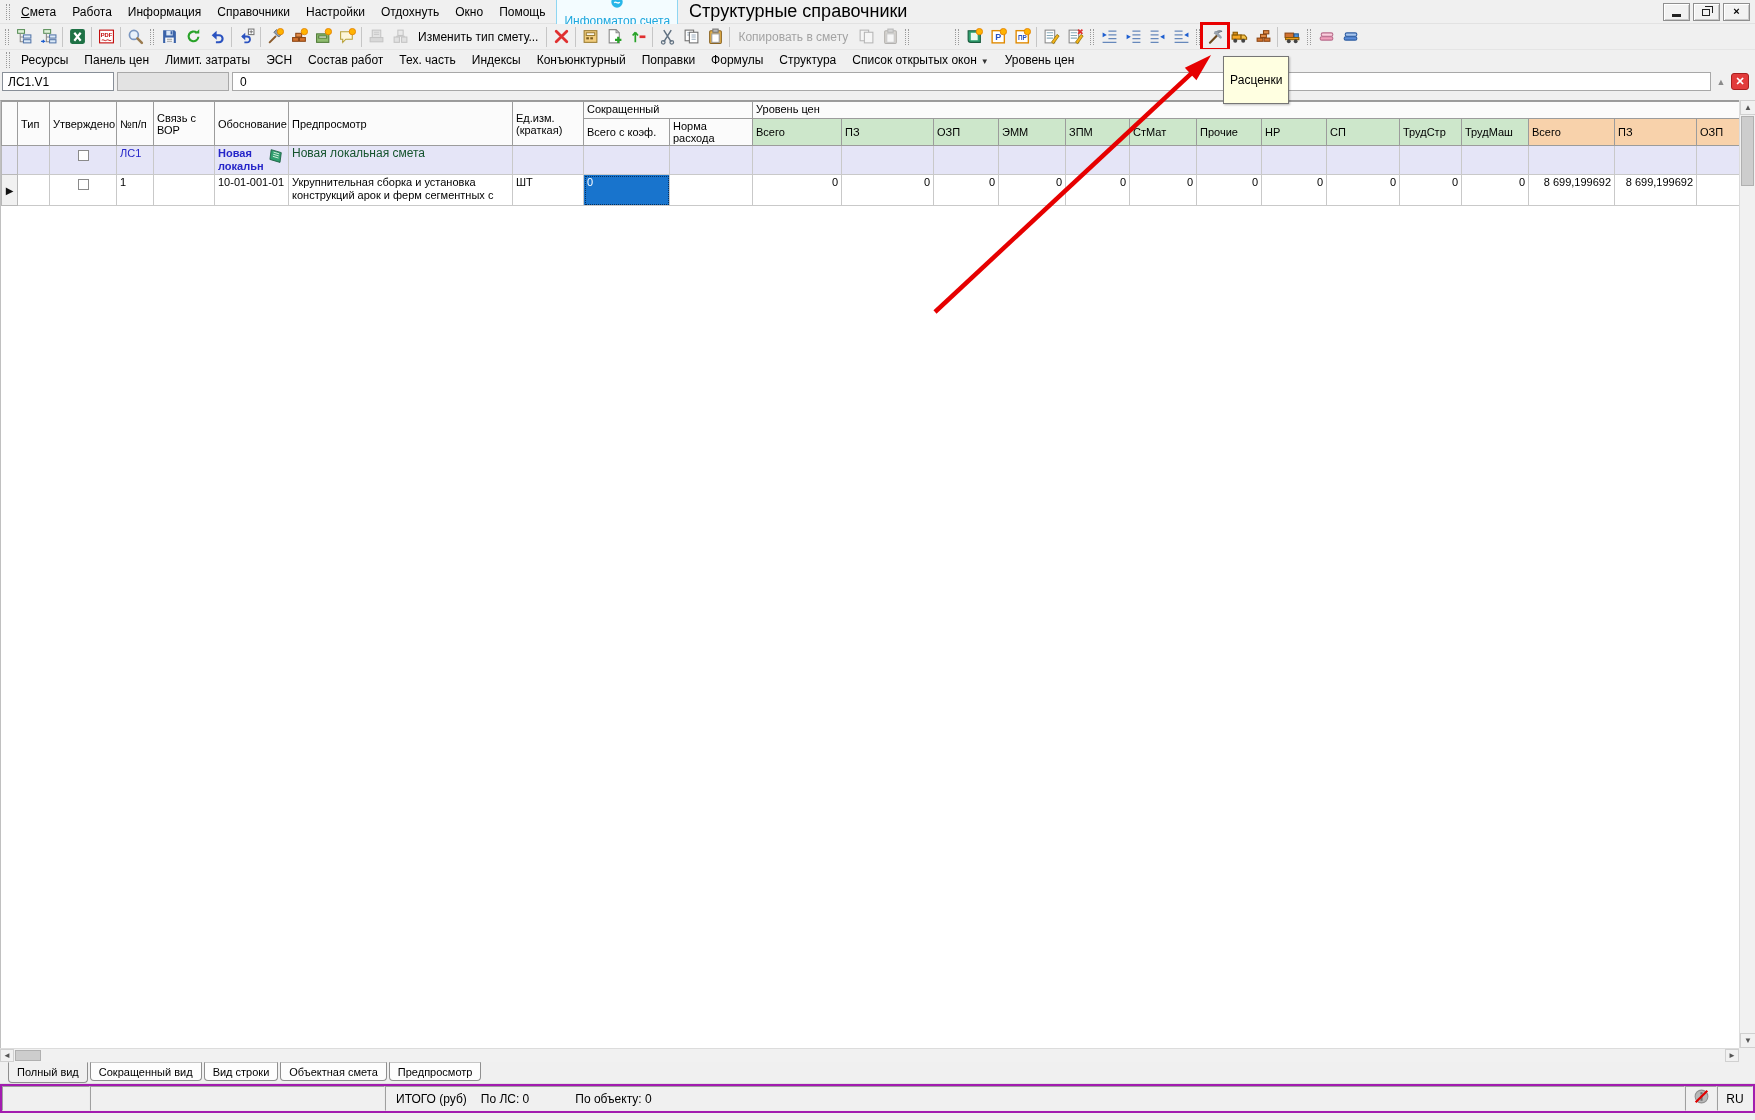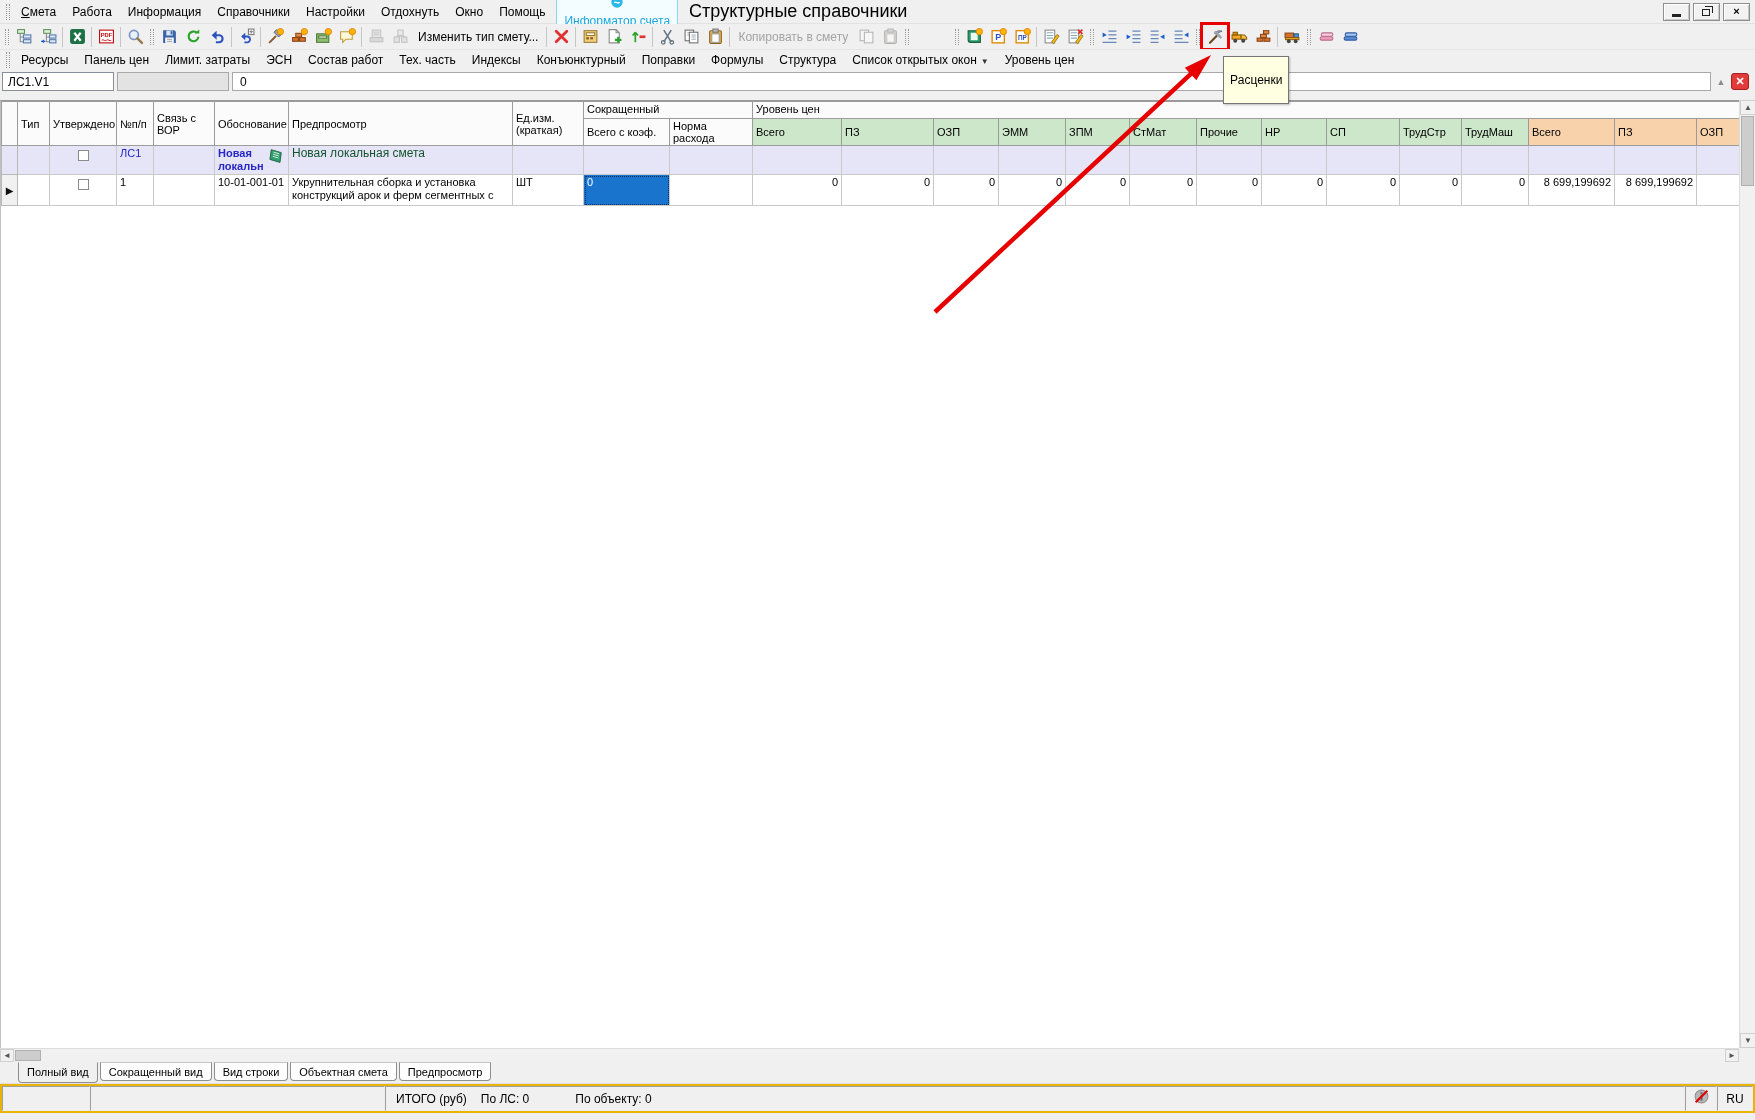--- a/index.html
+++ b/index.html
@@ -66,25 +66,25 @@
   .vscroll { position:absolute; left:1739px; top:100px; width:16px; height:948px; background:#f1f1f1; border-left:1px solid #dcdcdc; }
   .hscroll { position:absolute; left:0; top:1048px; width:1739px; height:14px; background:#f1f1f1; border-top:1px solid #dcdcdc; }
   .sc-btn { position:absolute; background:#f1f1f1; color:#555; display:flex; align-items:center; justify-content:center; font-size:8px; border:1px solid #d0d0d0; }
   .v-up { left:0; top:0; width:16px; height:15px; }
   .v-dn { left:0; bottom:0; width:16px; height:15px; }
   .h-le { left:0; top:0; width:14px; height:13px; }
   .h-ri { right:0; top:0; width:14px; height:13px; }
   .v-thumb { position:absolute; left:1px; top:16px; width:13px; height:70px; background:#cdcdcd; border:1px solid #b0b0b0; }
   .h-thumb { position:absolute; left:15px; top:1px; width:26px; height:11px; background:#cdcdcd; border:1px solid #b0b0b0; }
   
-  .tabsbar { position:absolute; top:1062px; left:16px; right:0; height:20px; display:flex; align-items:flex-start; padding-left:2px; gap:2px; background:#f0f0f0; }
+  .tabsbar { position:absolute; top:1062px; left:6px; right:0; height:20px; display:flex; align-items:flex-start; padding-left:2px; gap:2px; background:#f0f0f0; }
   .tab { font-size:11px; padding:3px 8px 2px; background:#fdfdfd; border:1px solid #8f8f8f; border-top:1px solid #c5c5c5; border-radius:0 0 4px 4px; white-space:nowrap; }
   .tab.active { background:#f0f0f0; border-top-color:#f0f0f0; padding-bottom:4px; }
   
-  .statusbar { position:absolute; top:1083px; left:0; width:1755px; height:30px; background:#eab308; display:flex; gap:0; padding:2px 2px; border-top:1px solid #e0e0e0; }
+  .statusbar { position:absolute; top:1083px; left:0; width:1755px; height:30px; background:#a21caf; display:flex; gap:0; padding:2px 2px; border-top:1px solid #e0e0e0; }
   .sb-panel { border:1px solid; border-color:#9f9f9f #ececec #ececec #9f9f9f; height:25px; background:#f0f0f0; }
   .sb-1 { width:88px; }
   .sb-2 { width:295px; }
   .sb-main { flex:1; display:flex; align-items:center; font-size:12px; padding:0 10px; gap:14px; }
   .sb-gap { width:18px; }
   .sb-icon { width:32px; display:flex; align-items:center; justify-content:center; }
   .sb-icon svg { width:17px; height:17px; }
   .sb-lang { width:36px; display:flex; align-items:center; justify-content:center; font-size:12px; }
   
   .overlay { position:absolute; left:0; top:0; width:1755px; height:1120px; pointer-events:none; z-index:50; }

